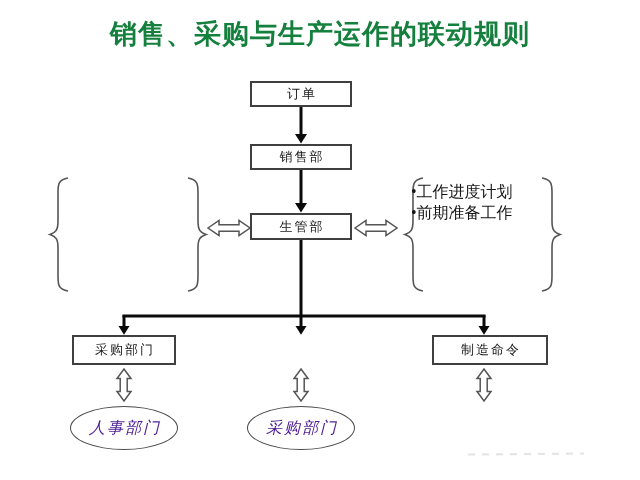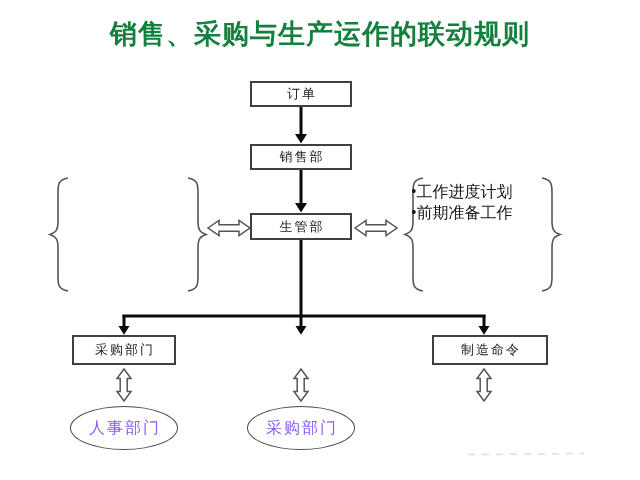--- a/index.html
+++ b/index.html
@@ -14,21 +14,21 @@
   }
   .layer{position:absolute;left:0;top:0;width:640px;height:480px;}
   .box{
     position:absolute;box-sizing:border-box;border:2px solid #3f3f3f;background:#fff;
     display:flex;align-items:center;justify-content:center;
     font-size:13px;letter-spacing:2px;text-indent:2px;color:#1a1a1a;
   }
   .ellipse{
     position:absolute;box-sizing:border-box;border:1.5px solid #4a4a4a;background:#fff;
     border-radius:50%;display:flex;align-items:center;justify-content:center;
-    font-size:16px;letter-spacing:2px;text-indent:2px;color:#8b5cf6;
+    font-size:16px;letter-spacing:2px;text-indent:2px;color:#4c1d95;font-style:italic;
   }
   .list{
     position:absolute;font-size:16px;line-height:21px;color:#161616;
     text-align:left;word-break:break-all;
   }
   .list div{min-height:21px;}
   .artifact{
     position:absolute;left:468px;top:453px;width:116px;height:2px;opacity:.7;
     background:repeating-linear-gradient(90deg,#d7d7d7 0 7px,transparent 7px 14px);
     transform:rotate(-0.6deg);

